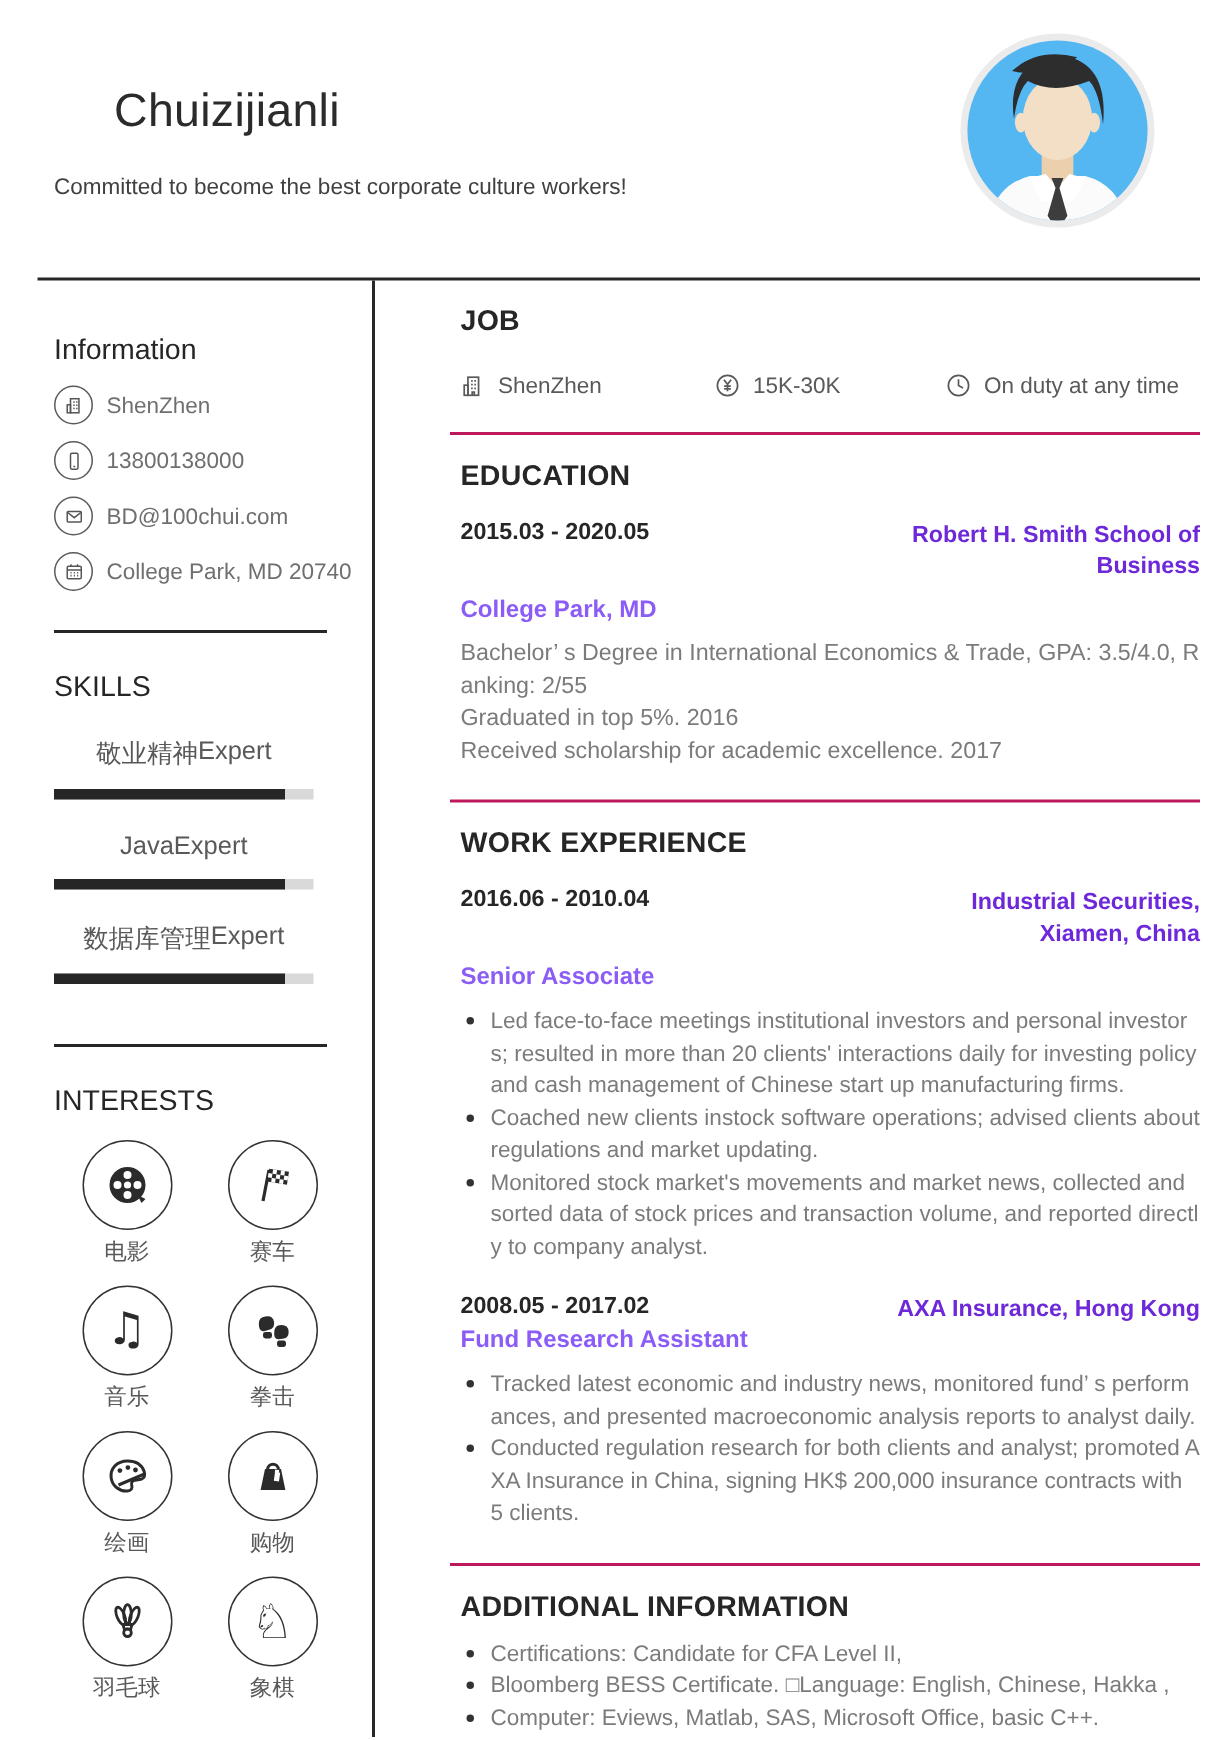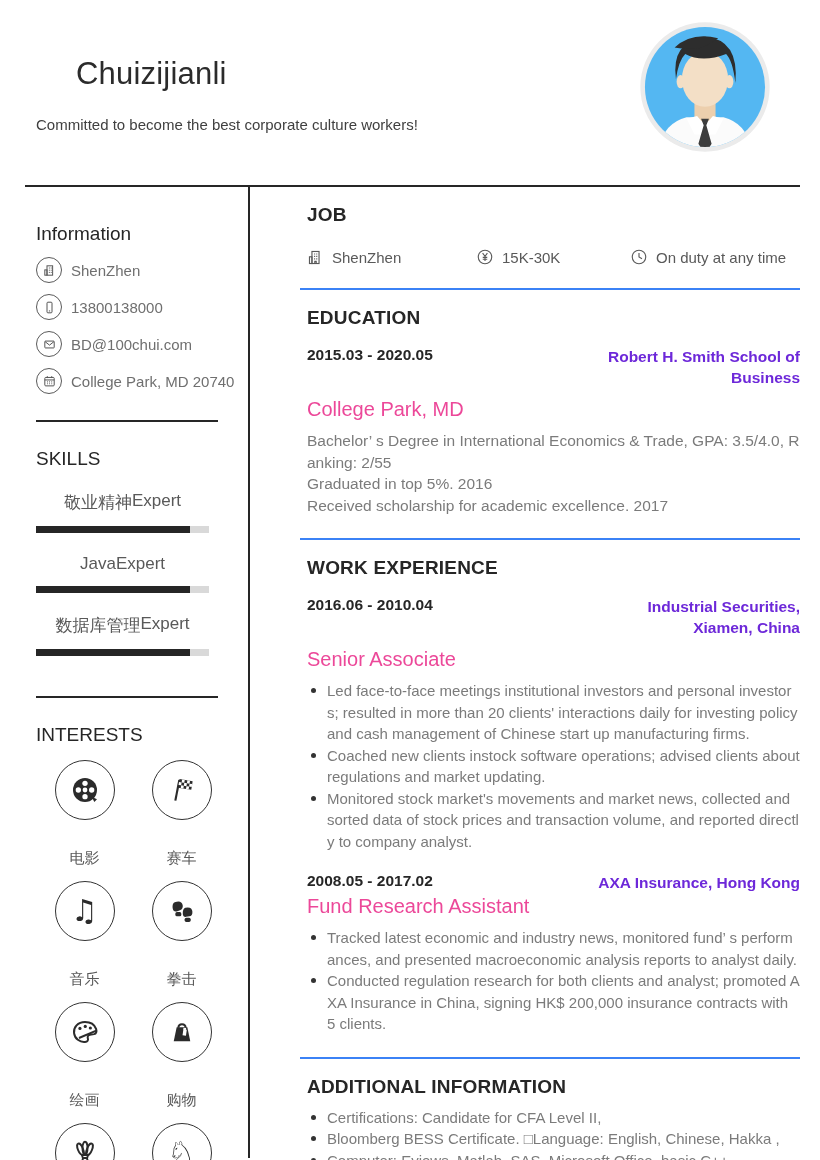--- a/index.html
+++ b/index.html
@@ -31,41 +31,41 @@
   .hr3 { margin-top:34px; }
 
   .skills-title { margin-top:26px; }
   .skill { margin-top:21px; width:173px; }
   .skill-row { display:flex; justify-content:center; font-size:17px; color:#595959; }
   .skill-bar { margin-top:12px; height:7px; background:#d9d9d9; }
   .skill-fill { height:7px; background:#262626; }
 
   .interests-title { margin-top:26px; }
   .int-grid { margin-top:14px; width:194px; display:grid; grid-template-columns:97px 97px; row-gap:13px; }
-  .int-item { display:flex; flex-direction:column; align-items:center;gap:24px; }
+  .int-item { display:flex; flex-direction:column; align-items:center; }
   .int-circle { width:60px; height:60px; border:1.5px solid #333; border-radius:50%;
                 display:flex; align-items:center; justify-content:center; }
   .int-label { margin-top:5px; font-size:15px; color:#595959; }
   .glyph { font-family:"DejaVu Sans", sans-serif; color:#2b2b2b; line-height:1; }
 
   
-  .sec { border-bottom:2px solid #3b82f6; padding:17px 0 22px; }
+  .sec { border-bottom:2px solid #be185d; padding:17px 0 22px; }
   .sec.last { border-bottom:none; }
   .sec-inner { margin-left:7px; margin-right:0; }
   .sec-h { font-size:19px; font-weight:700; color:#262626; letter-spacing:.2px; }
 
   .job-row { display:flex; align-items:center; margin-top:22px; font-size:15px; color:#595959; }
   .job-item { display:flex; align-items:center; }
   .job-item .txt { margin-left:8px; }
   .job-1 { width:169px; } .job-2 { width:154px; }
 
   .entry-top { display:flex; justify-content:space-between; margin-top:17px; }
   .dates { font-size:15.5px; font-weight:700; color:#262626; white-space:nowrap; }
   .org { width:215px; text-align:right; font-size:15.5px; font-weight:700; color:#6d28d9; line-height:21px; }
-  .role { font-size:20px; font-weight:400; color:#ec4899; margin-top:10px; }
+  .role { font-size:16px; font-weight:700; color:#8b5cf6; margin-top:10px; }
   .gray { color:#7b7b7b; font-size:15.5px; line-height:21.5px; word-break:break-all; }
   .edu-lines { margin-top:9px; }
   .bullets { list-style:none; margin-top:9px; }
   .bullets li { position:relative; padding-left:20px; color:#7b7b7b; font-size:15px; line-height:21.5px; word-break:break-all; }
   .bullets li::before { content:""; position:absolute; left:4px; top:8px; width:5px; height:5px;
                         border-radius:50%; background:#333; }
   svg { display:block; }
 </style>
 </head>
 <body>

